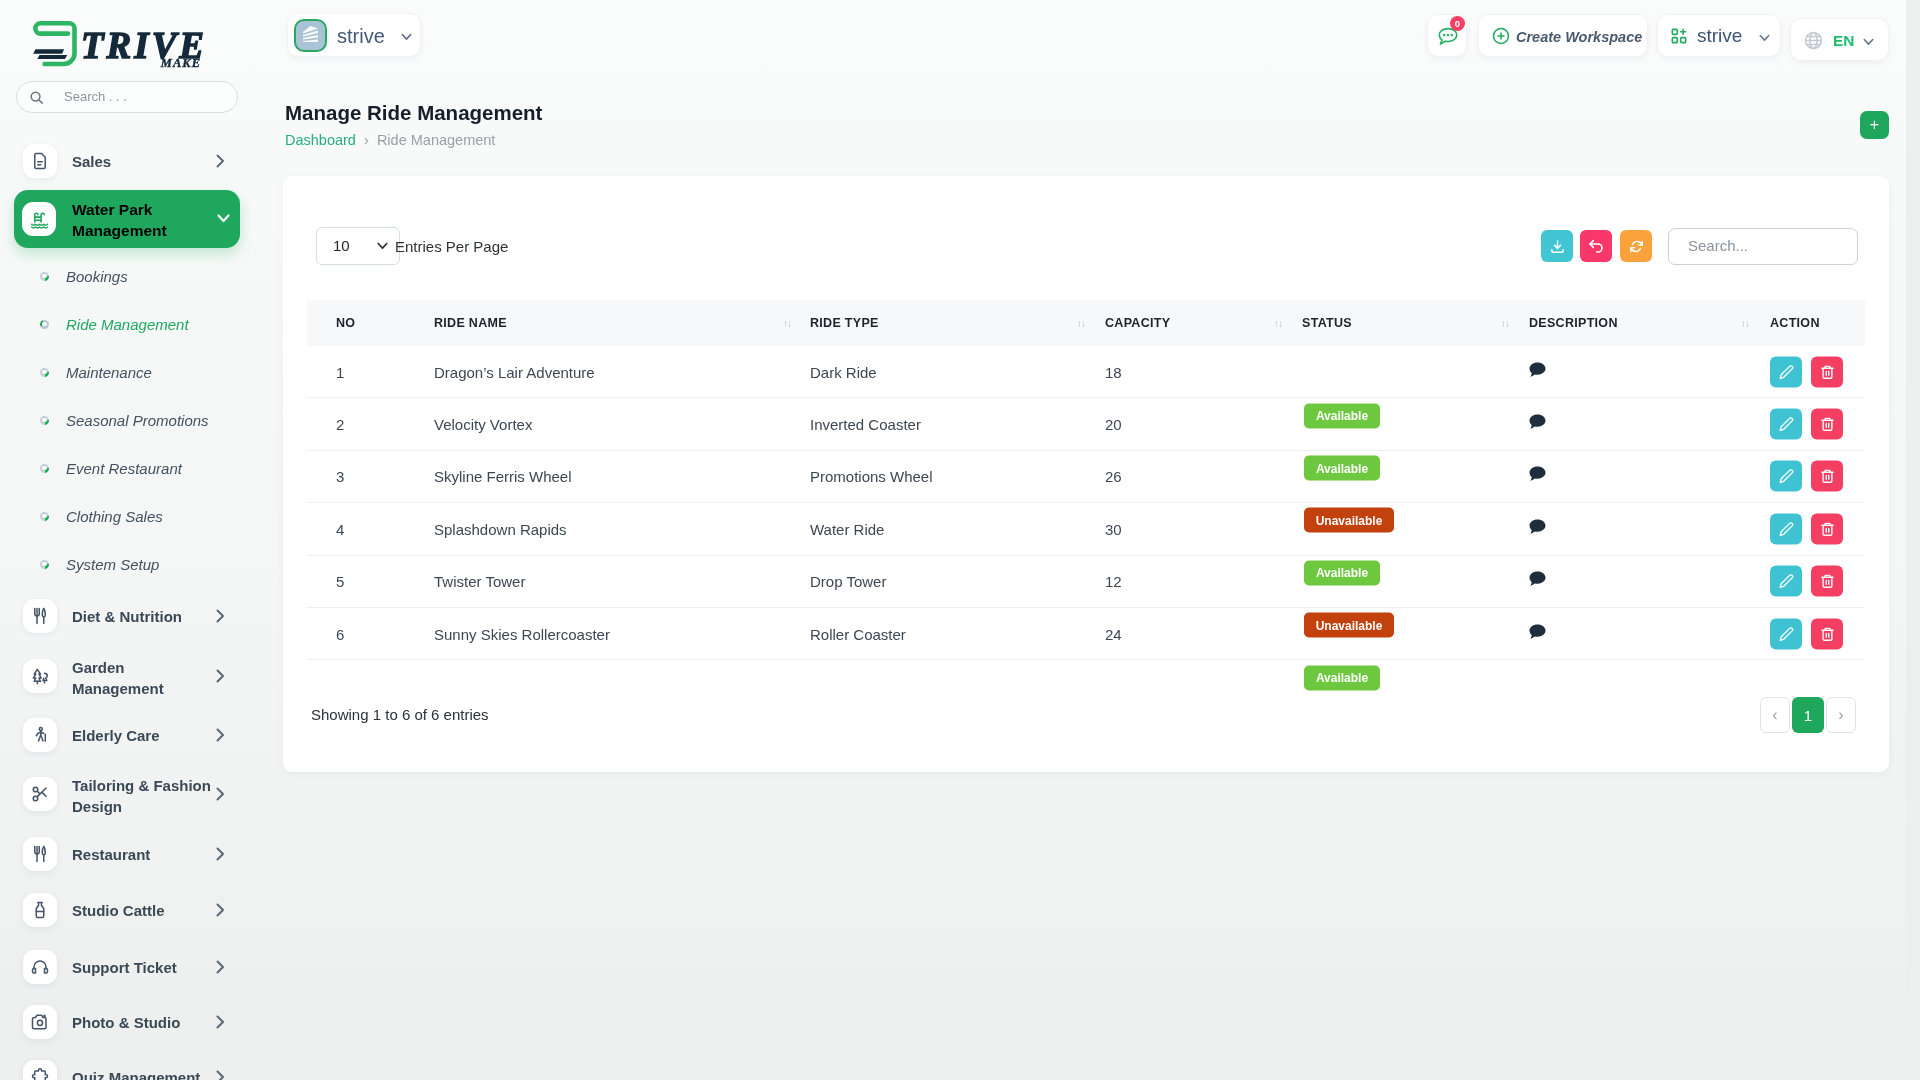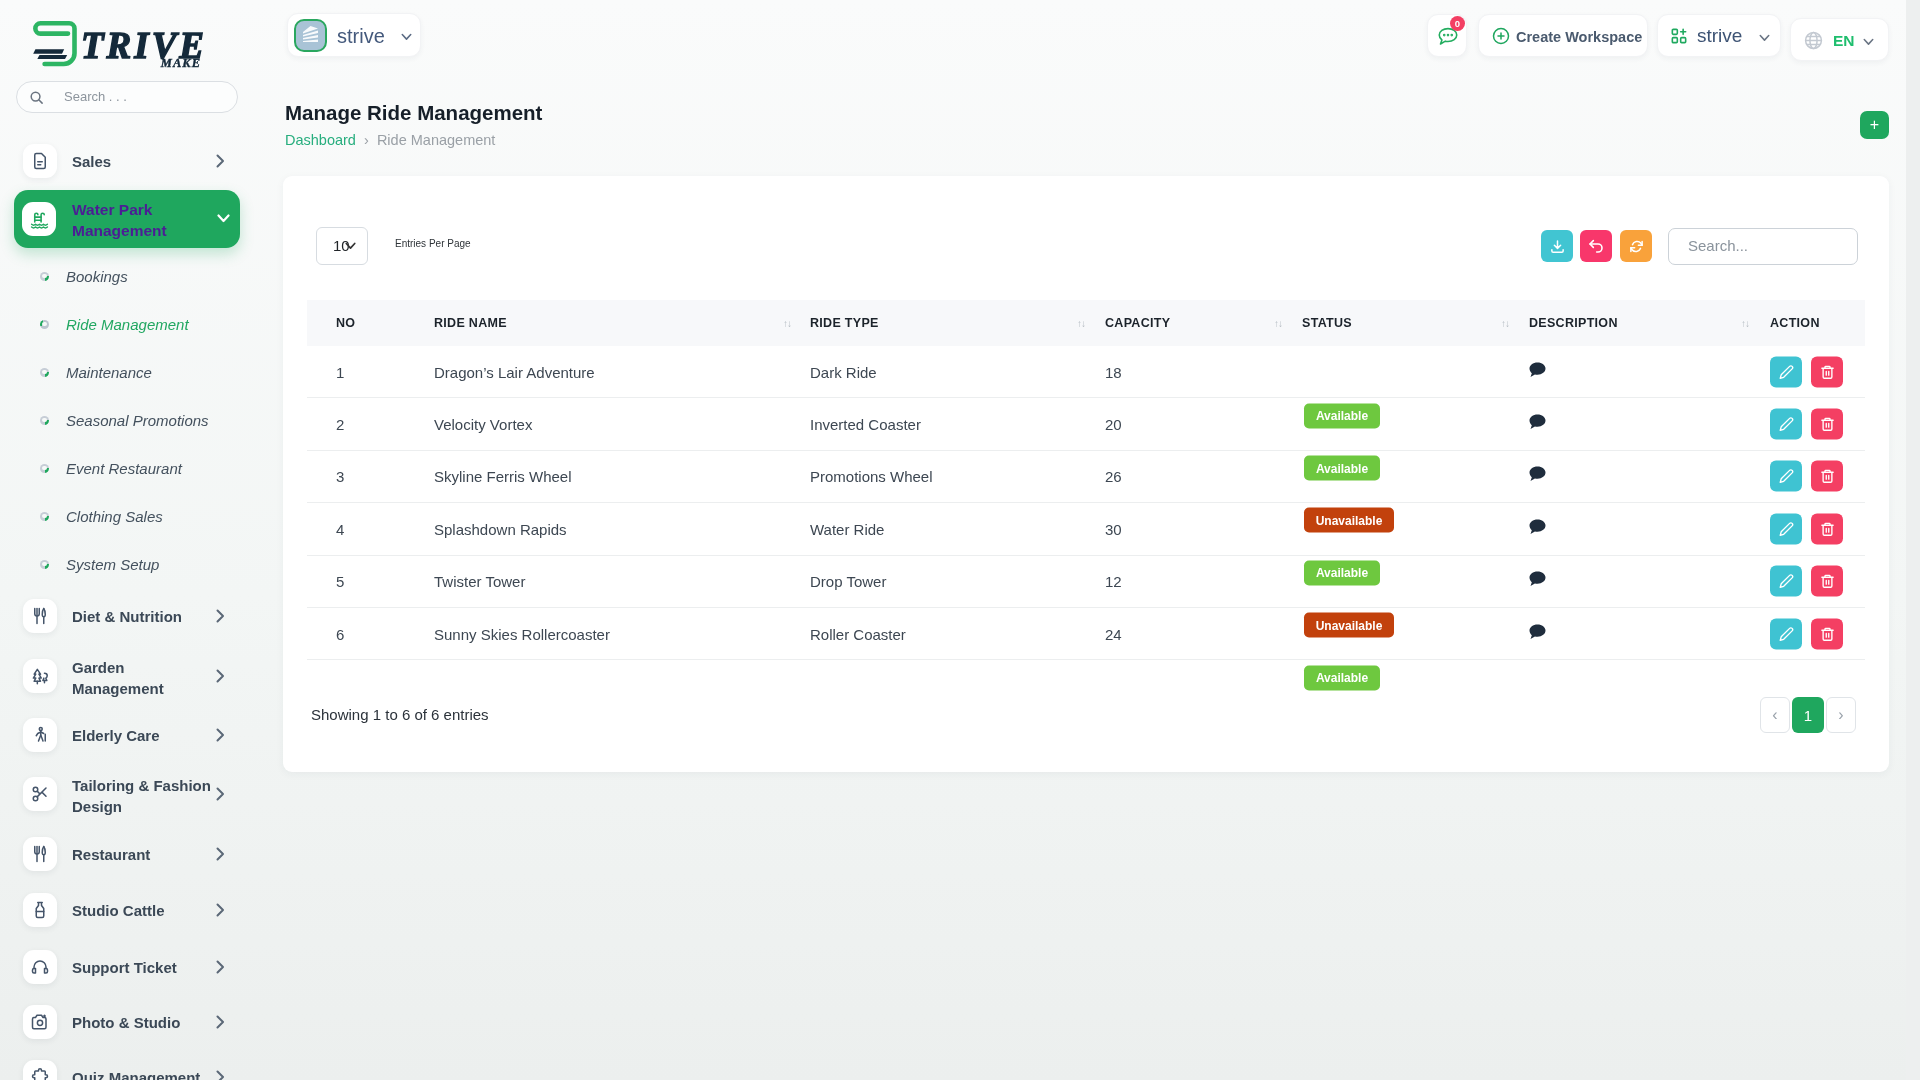--- a/index.html
+++ b/index.html
@@ -6,38 +6,38 @@
 html,body{width:1920px;height:1080px;overflow:hidden;}
 body{font-family:"Liberation Sans",sans-serif;background:linear-gradient(180deg,#fafbfb 0%,#f3f6f5 55%,#ecefee 100%);position:relative;}
 .abs{position:absolute;}
 
 #searchbox{left:16px;top:81px;width:222px;height:32px;border:1px solid #dbdfe3;border-radius:16px;background:#fcfdfd;color:#8d959d;font-size:13px;line-height:30px;}
 #searchbox span{position:absolute;left:47px;top:0;}
 .iconbox{width:34px;height:34px;background:#fff;border-radius:11px;box-shadow:0 2px 6px rgba(30,40,60,.07);display:flex;align-items:center;justify-content:center;}
 .mi-label{font-size:15px;font-weight:bold;color:#3b4856;}
 #wpm{left:14px;top:190px;width:226px;height:58px;background:#1fa75e;border-radius:14px;box-shadow:0 6px 14px rgba(31,167,94,.25);}
 #wpm .iconbox{position:absolute;left:8px;top:12px;box-shadow:none;}
-#wpm .wpm-t{position:absolute;left:58px;top:9px;color:#4c1d95;font-size:15.5px;font-weight:bold;line-height:21px;}
+#wpm .wpm-t{position:absolute;left:58px;top:9px;color:#000000;font-size:15.5px;font-weight:bold;line-height:21px;}
 .subdot{width:9px;height:9px;border-radius:50%;position:absolute;left:40px;}
 .subdot i{position:absolute;inset:0;border-radius:50%;background:conic-gradient(from 90deg,#1fa75d 0 85deg,#c6cdd6 0 360deg);}
 .subdot.act i{background:conic-gradient(from 250deg,#1fa75d 0 90deg,#bcc5cf 0 360deg);}
 .subdot b{position:absolute;inset:2.2px;border-radius:50%;background:#f7f9f8;}
 .sublabel{position:absolute;left:66px;font-size:15px;color:#44515e;transform:translateY(-50%);white-space:nowrap;font-style:italic;}
 .sub-active{color:#21a761;}
 
 .pill{background:#fff;border-radius:11px;box-shadow:0 2px 5px rgba(40,50,70,.05);border:1px solid #f2f3f5;}
 
 #h1{left:285px;top:101px;font-size:20.5px;font-weight:bold;color:#161f29;}
 #crumb{left:285px;top:132px;font-size:14.5px;color:#9aa0a6;}
 #crumb .dash{color:#27ae7e;}
 #addbtn{left:1860px;top:111px;width:29px;height:28px;background:#1fa75e;border-radius:7px;color:#fff;display:flex;align-items:center;justify-content:center;}
 #card{left:283px;top:176px;width:1606px;height:596px;background:#fff;border-radius:9px;box-shadow:0 2px 8px rgba(40,50,70,.05);}
-#selbox{left:33px;top:51px;width:52px;height:38px;border:1px solid #d7dce1;border-radius:6px;font-size:15px;color:#212529;}
+#selbox{left:33px;top:51px;width:84px;height:38px;border:1px solid #d7dce1;border-radius:6px;font-size:15px;color:#212529;}
 #selbox span{position:absolute;left:16px;top:9px;}
-#epp{left:112px;top:62px;font-size:10px;color:#2e3338;}
+#epp{left:112px;top:62px;font-size:15px;color:#2e3338;}
 .sqbtn{position:absolute;top:54px;width:32px;height:32px;border-radius:6px;display:flex;align-items:center;justify-content:center;}
 #btn-dl{left:1258px;background:#41c5d2;}
 #btn-undo{left:1297px;background:#f8376b;}
 #btn-ref{left:1337px;background:#f9a23b;}
 #q{left:1385px;top:52px;width:190px;height:37px;border:1px solid #ccd2d8;border-radius:7px;font-size:15px;color:#8a939c;}
 #q span{position:absolute;left:19px;top:8px;}
 
 #thead{left:24px;top:124px;width:1558px;height:46px;background:#f7f8fa;}
 .th{position:absolute;top:50%;transform:translateY(-50%);font-size:12.5px;font-weight:bold;color:#1c232b;letter-spacing:.3px;}
 .sort{position:absolute;top:50%;transform:translateY(-50%);font-size:10px;color:#b3bac1;letter-spacing:-1px;}
@@ -256,21 +256,21 @@
 </div>
 <div class="abs pill" style="left:1427px;top:14px;width:40px;height:43px;">
   <svg class="abs" style="left:10px;top:12px" width="20" height="19" viewBox="0 0 24 22" fill="none" stroke="#23ad5f" stroke-width="1.9" stroke-linecap="round" stroke-linejoin="round">
       <path d="M12 1.5C17.8 1.5 22.5 5 22.5 9.3 22.5 13.6 17.8 17 12 17 10.9 17 9.8 16.9 8.8 16.6L3 20l1.7-4.8C2.7 13.7 1.5 11.6 1.5 9.3 1.5 5 6.2 1.5 12 1.5Z"></path>
       <circle cx="7.5" cy="9.3" r=".6" fill="#23ad5f"></circle>
       <circle cx="12" cy="9.3" r=".6" fill="#23ad5f"></circle>
       <circle cx="16.5" cy="9.3" r=".6" fill="#23ad5f"></circle>
     </svg>
   <div class="abs" style="left:22px;top:1px;width:15px;height:15px;border-radius:50%;background:#f33f63;color:#fff;font-size:9.5px;font-weight:bold;display:flex;align-items:center;justify-content:center;">0</div>
 </div>
-<div class="abs pill" style="left:1478px;top:14px;width:170px;height:43px;">
+<div class="abs pill" style="left:1478px;top:14px;width:170px;height:43px;font-style:italic;">
   <svg class="abs" style="left:13px;top:12px" width="18" height="18" viewBox="0 0 24 24" fill="none" stroke="#1ea65e" stroke-width="2" stroke-linecap="round">
       <circle cx="12" cy="12" r="10"></circle>
       <path d="M12 8v8M8 12h8"></path>
     </svg>
   <span class="abs" style="left:37px;top:13.5px;font-size:14.5px;font-weight:bold;color:#4a5a6e;white-space:nowrap;">Create Workspace</span>
 </div>
 <div class="abs pill" style="left:1657px;top:14px;width:124px;height:43px;">
   <svg class="abs" style="left:13px;top:13px" width="16" height="16" viewBox="0 0 24 24" fill="none" stroke="#1fa95f" stroke-width="2.4" stroke-linecap="round" stroke-linejoin="round">
       <rect x="2" y="2" width="7.5" height="7.5" rx="1.5"></rect>
       <rect x="2" y="14.5" width="7.5" height="7.5" rx="1.5"></rect>

